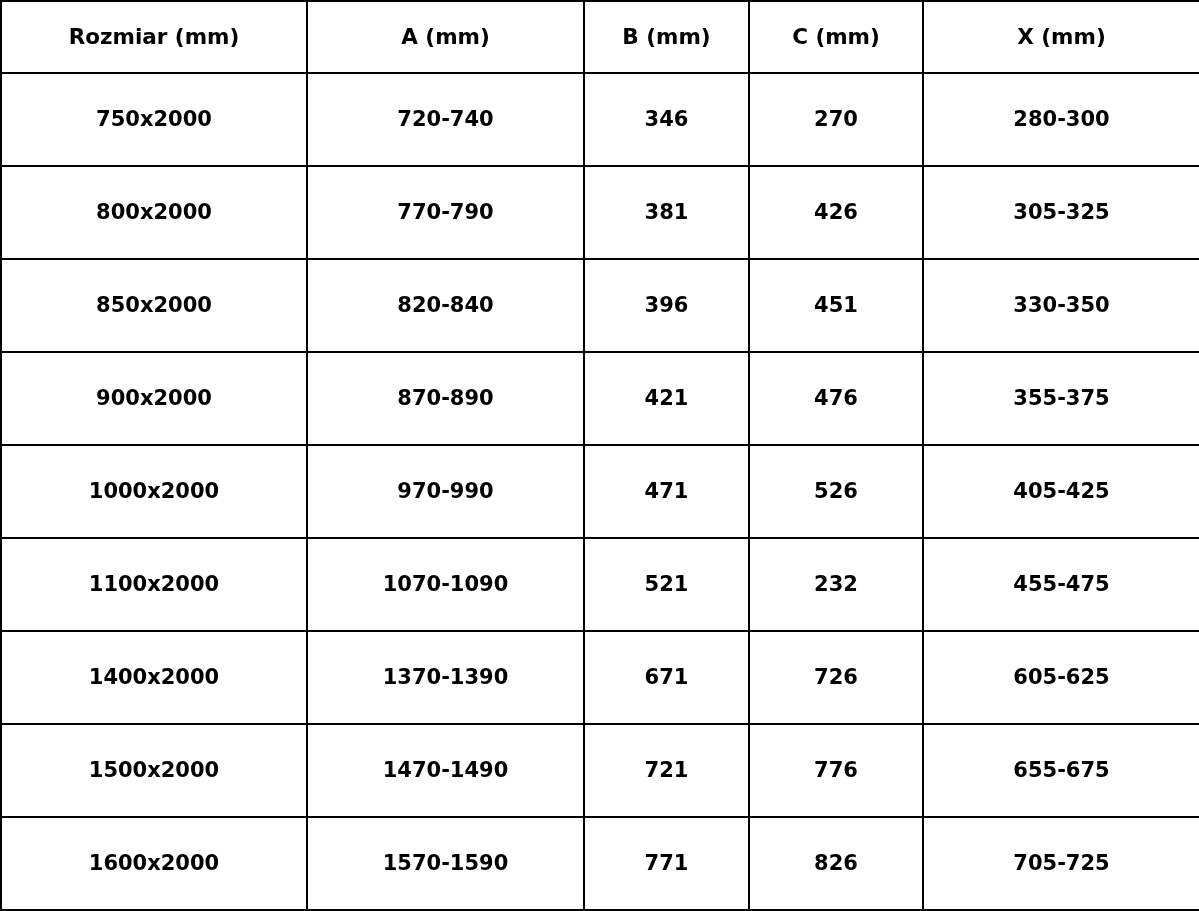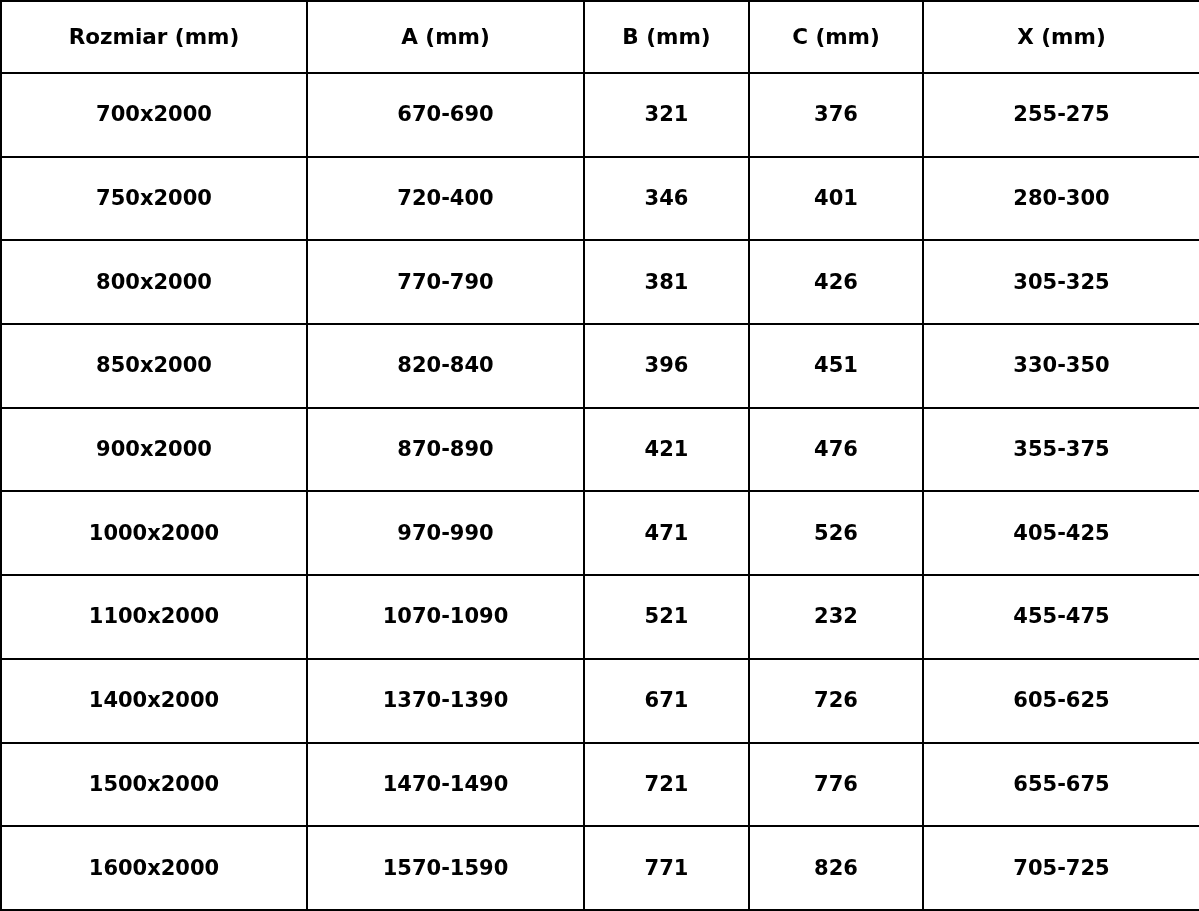--- a/index.html
+++ b/index.html
@@ -70,31 +70,24 @@
       <tr>
         <th>Rozmiar (mm)</th>
         <th>A (mm)</th>
         <th>B (mm)</th>
         <th>C (mm)</th>
         <th>X (mm)</th>
       </tr>
     </thead>
     <tbody>
       <tr>
-        <td>700x2000</td>
-        <td>670-690</td>
-        <td>321</td>
-        <td>376</td>
-        <td>255-275</td>
-      </tr>
-      <tr>
         <td>750x2000</td>
-        <td>720-400</td>
+        <td>720-740</td>
         <td>346</td>
-        <td>401</td>
+        <td>270</td>
         <td>280-300</td>
       </tr>
       <tr>
         <td>800x2000</td>
         <td>770-790</td>
         <td>381</td>
         <td>426</td>
         <td>305-325</td>
       </tr>
       <tr>

